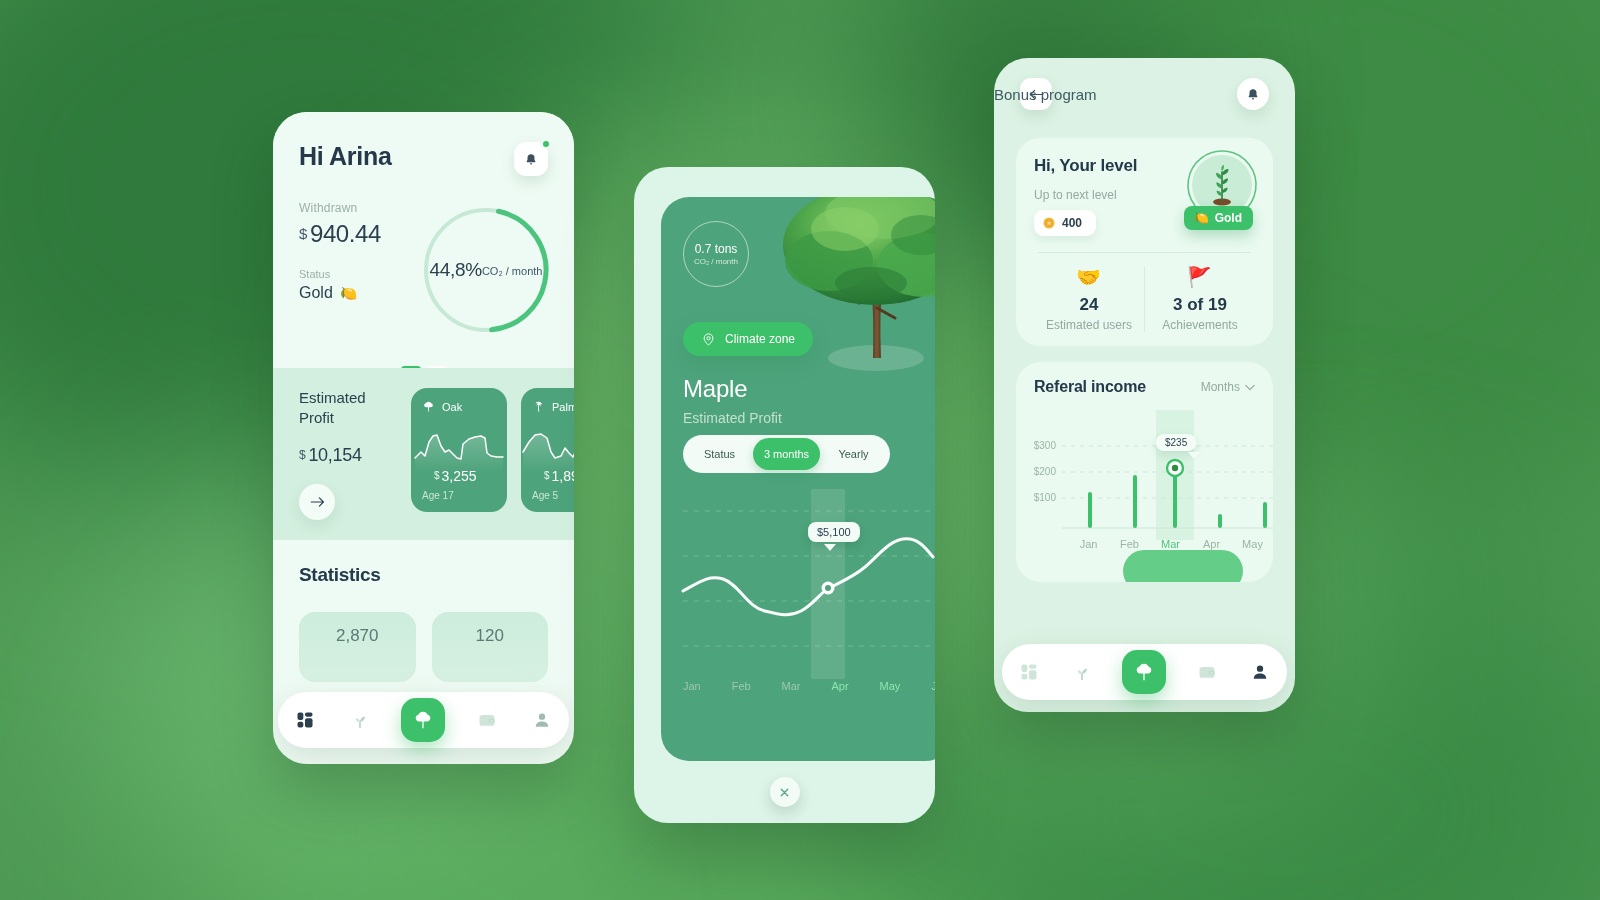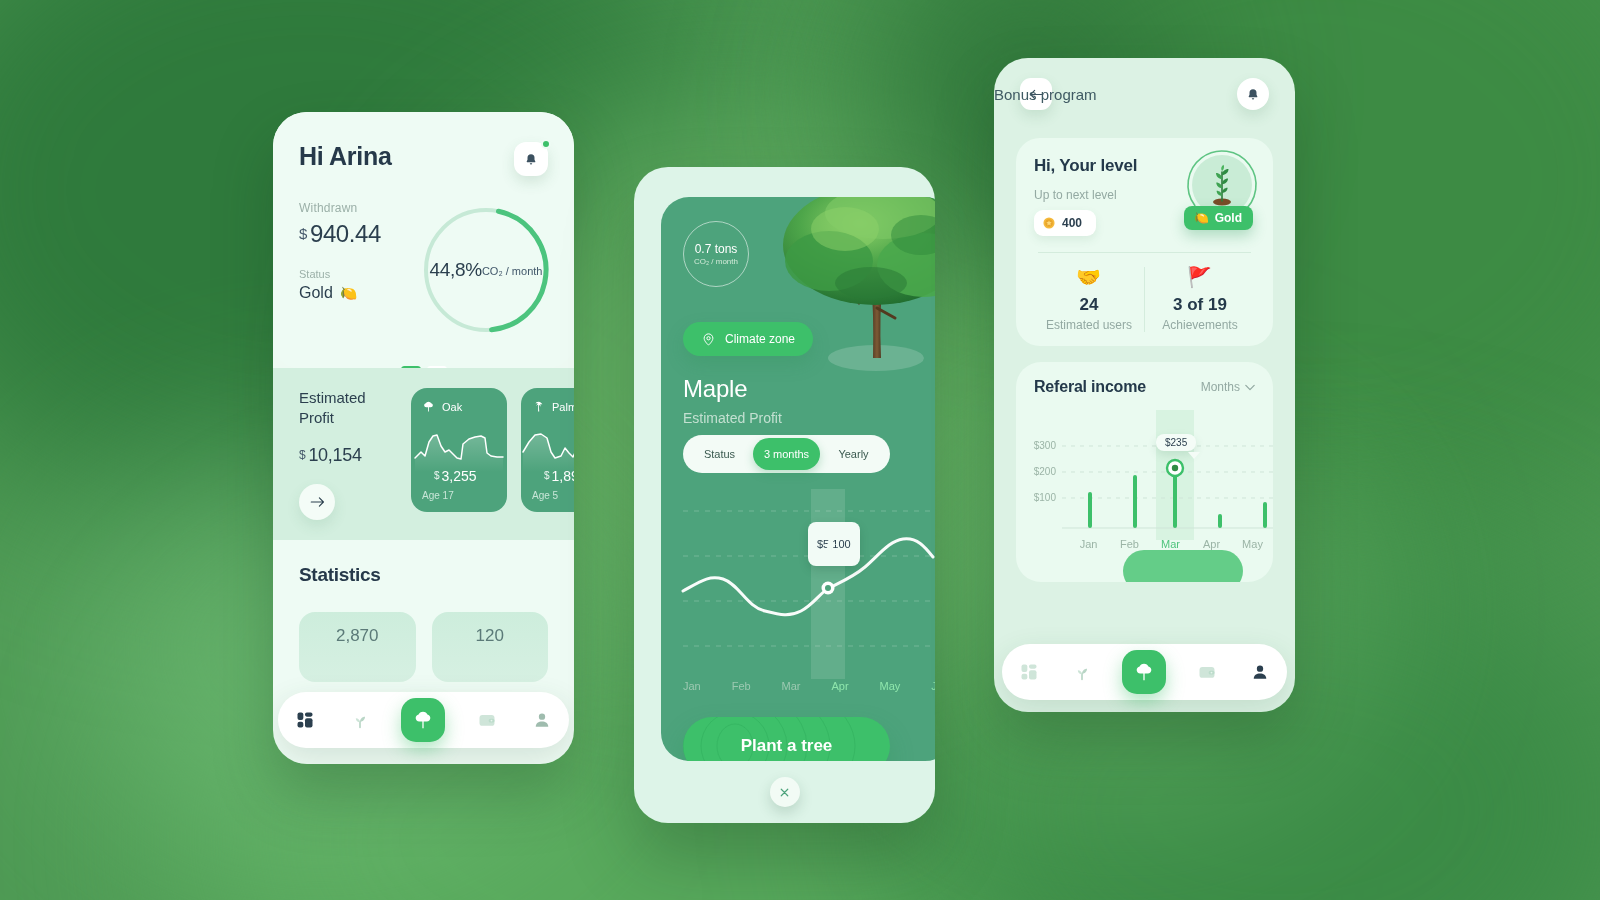--- a/index.html
+++ b/index.html
@@ -462,45 +462,32 @@
       <g stroke="#ffffff" stroke-opacity=".22" stroke-width="1" stroke-dasharray="5 6">
         <line x1="22" y1="22" x2="288" y2="22"></line>
         <line x1="22" y1="67" x2="288" y2="67"></line>
         <line x1="22" y1="112" x2="288" y2="112"></line>
         <line x1="22" y1="157" x2="288" y2="157"></line>
       </g>
       <path d="M22 102 C40 92 48 86 62 90 C78 95 86 118 104 122 C120 126 128 128 140 122 C152 116 160 103 168 99 C182 92 192 88 204 78 C218 66 228 52 242 50 C256 48 264 58 272 68" fill="none" stroke="#ffffff" stroke-width="3" stroke-linecap="round" stroke-linejoin="round" opacity=".96"></path>
       <circle cx="167" cy="99" r="6.5" fill="#ffffff"></circle>
       <circle cx="167" cy="99" r="3" fill="#4da37c"></circle>
     </svg>
-    <div style="position:absolute;left:147px;top:325px;background:#f2fbf6;border-radius:8px;padding:16px 9px;font-size:11px;color:#2b3f4e;box-shadow:0 4px 10px rgba(20,70,45,.18)">$5,100</div>
+    <div style="position:absolute;left:147px;top:325px;background:#f2fbf6;border-radius:8px;padding:4px 9px;font-size:11px;color:#2b3f4e;box-shadow:0 4px 10px rgba(20,70,45,.18)">$5,100</div>
     <div style="position:absolute;left:163px;top:347px;width:0;height:0;border-left:6px solid transparent;border-right:6px solid transparent;border-top:7px solid #f2fbf6"></div>
 
     <div class="p2-months">
       <span>Jan</span>
       <span>Feb</span>
       <span>Mar</span>
       <span class="on">Apr</span>
       <span class="on">May</span>
       <span class="on">Jun</span>
     </div>
 
-    <div class="plant-btn">
-      <svg style="position:absolute;inset:0" viewBox="0 0 207 58" preserveAspectRatio="none">
-        <g fill="none" stroke="#2faa5c" stroke-opacity=".45" stroke-width="1">
-          <ellipse cx="52" cy="29" rx="18" ry="22"></ellipse>
-              <ellipse cx="52" cy="29" rx="34" ry="34"></ellipse>
-          <ellipse cx="52" cy="29" rx="52" ry="46"></ellipse>
-              <ellipse cx="52" cy="29" rx="72" ry="56"></ellipse>
-          <ellipse cx="52" cy="29" rx="95" ry="64"></ellipse>
-              <ellipse cx="52" cy="29" rx="120" ry="72"></ellipse>
-        </g>
-      </svg>
-      <span style="position:relative">Plant a tree</span>
-    </div>
   </div>
 
   <div class="close-btn">
     <svg width="13" height="13" viewBox="0 0 24 24">
       <path d="M6 6 18 18M18 6 6 18" stroke="#4da37c" stroke-width="2.2" stroke-linecap="round"></path>
     </svg>
   </div>
  </div>
 </div>
 

